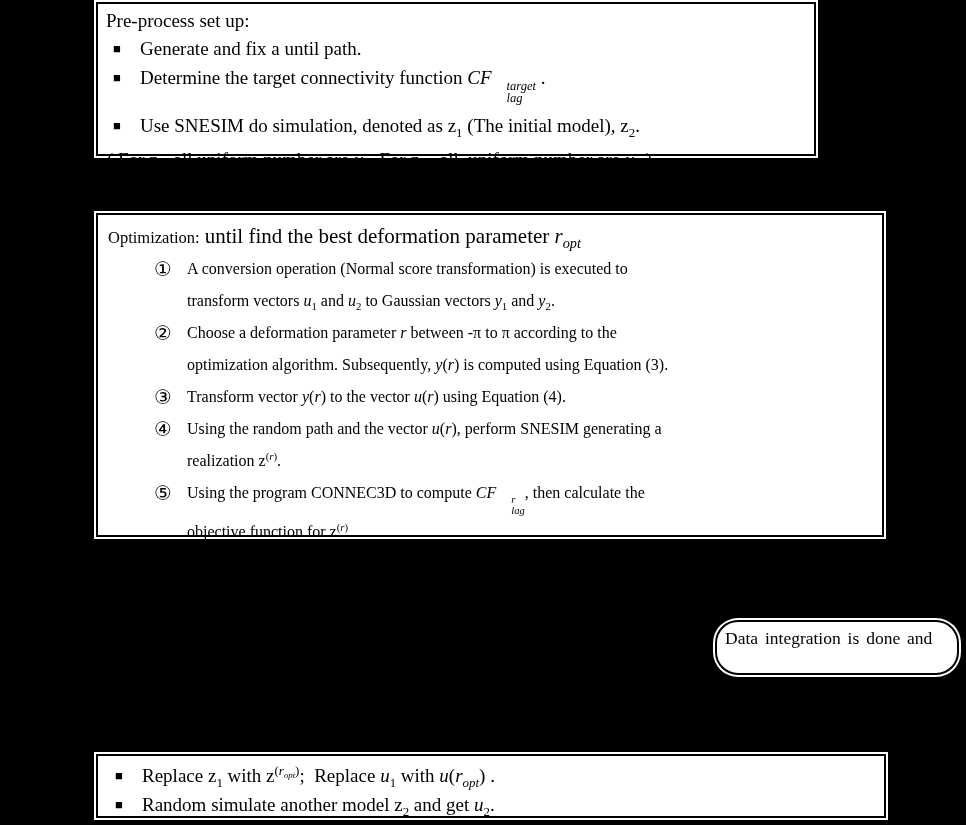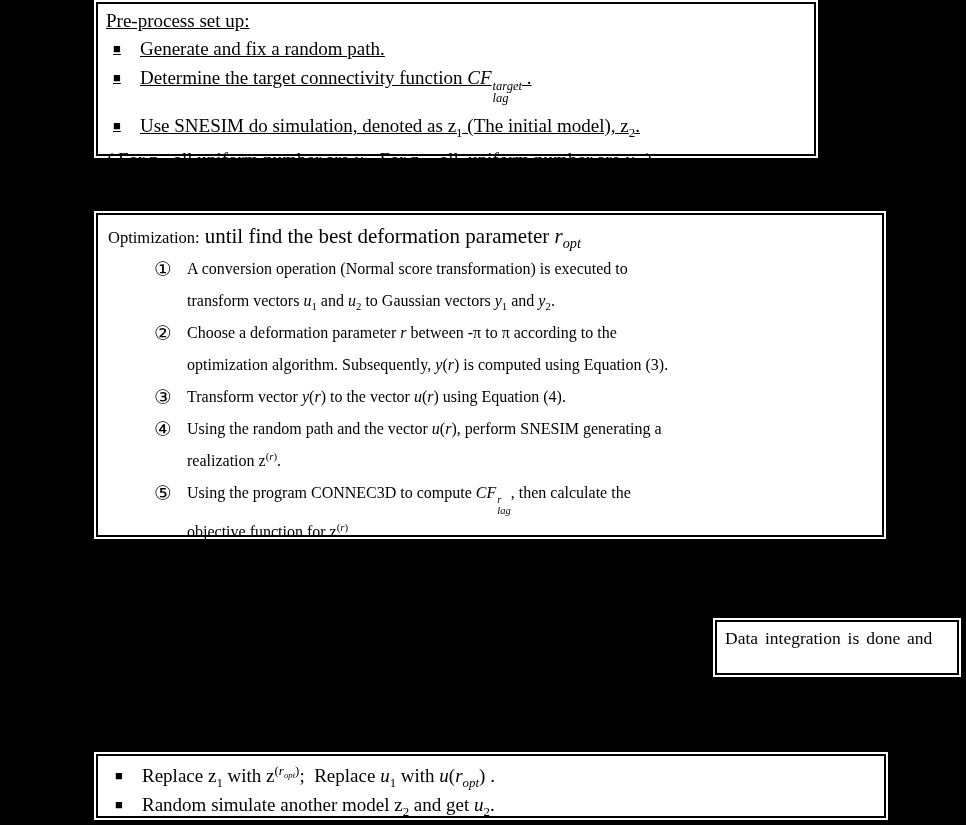--- a/index.html
+++ b/index.html
@@ -12,60 +12,60 @@
     overflow:hidden;
   }
   .box {
     position:absolute;
     background:#ffffff;
     border:2px solid #000000;
     box-shadow:0 0 0 2px #ffffff;
     box-sizing:border-box;
   }
   
-  #preprocess-box { left:96px; top:2px; width:720px; height:154px; padding:5px 10px 16px 8px; font-size:19px;text-decoration:underline; }
+  #preprocess-box { left:96px; top:2px; width:720px; height:154px; padding:5px 10px 16px 8px; font-size:19px; }
   .box-title { line-height:24px; }
   .b-row { display:flex; align-items:flex-start; margin:2px 0 0 7px; line-height:27px; }
   .sq { width:27px; flex:none; font-size:13px; line-height:27px; }
   .b-text { flex:1; }
   .b-gap { margin-top:7px; }
   .note-line { margin:7px 0 0 1px; line-height:27px; }
   
   #optimization-box { left:96px; top:213px; width:788px; height:324px; padding:6px 6px 0 10px; font-size:20px; }
   .opt-title { line-height:30px; white-space:nowrap; }
   .opt-label { font-size:16.5px;text-align:right; }
   .opt-main { font-size:21px; }
   .step { display:flex; align-items:flex-start; margin-left:46px; }
   .step-num { width:33px; flex:none; font-family:"DejaVu Sans","Liberation Sans",sans-serif; font-size:20px; line-height:32px; }
   .step-text { flex:1; line-height:32px; font-size:16px; }
   
-  #result-box { left:715px; top:620px; width:244px; height:55px; padding:4px 6px 0 8px; font-size:17.5px; }
+  #result-box { left:715px; top:620px; width:244px; height:55px; padding:4px 6px 0 8px; font-size:17.5px;border-radius:23px; }
   #result-box .r-line { line-height:24px; white-space:nowrap; }
   #result-box .wide { word-spacing:2.5px; }
   
   #update-box { left:96px; top:754px; width:790px; height:64px; padding:6px 10px 0 10px; font-size:19px; }
   
   sub, sup { font-size:0.68em; line-height:0; }
   i sub, sup i, i sup { font-style:italic;margin-top:8px; }
   .stk {
     display:inline-flex; flex-direction:column; align-items:flex-start;
     vertical-align:-0.45em; line-height:1.02; font-size:0.66em;
-    font-style:italic; margin-left:1px;
+    font-style:italic; margin-left:15px;
   }
 </style>
 </head>
 <body>
 
 <div id="canvas">
 
   <section class="box" id="preprocess-box">
     <div class="box-title">Pre-process set up:</div>
     <div class="b-row">
       <span class="sq">■</span>
-      <span class="b-text">Generate and fix a random path.</span>
+      <span class="b-text">Generate and fix a until path.</span>
     </div>
     <div class="b-row">
       <span class="sq">■</span>
       <span class="b-text">Determine the target connectivity function <i>CF</i><span class="stk">
             <span>target</span>
             <span>lag</span>
           </span> .</span>
     </div>
     <div class="b-row b-gap">
       <span class="sq">■</span>

